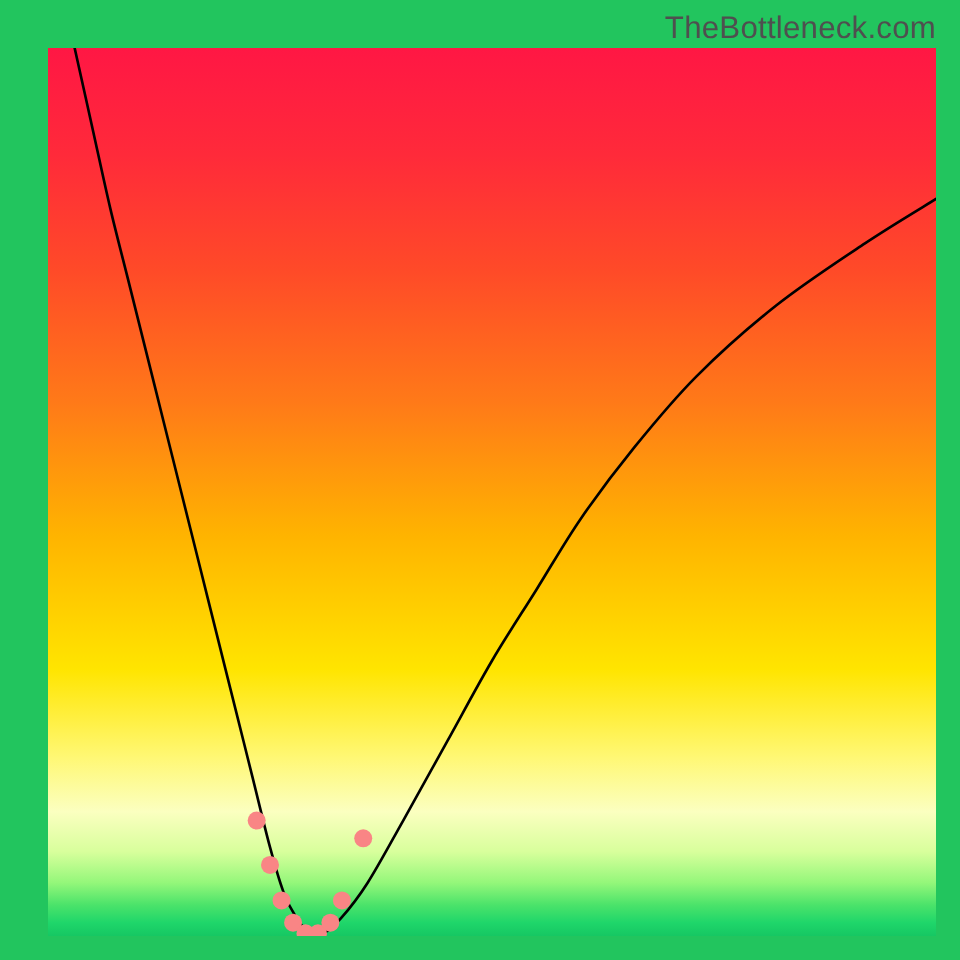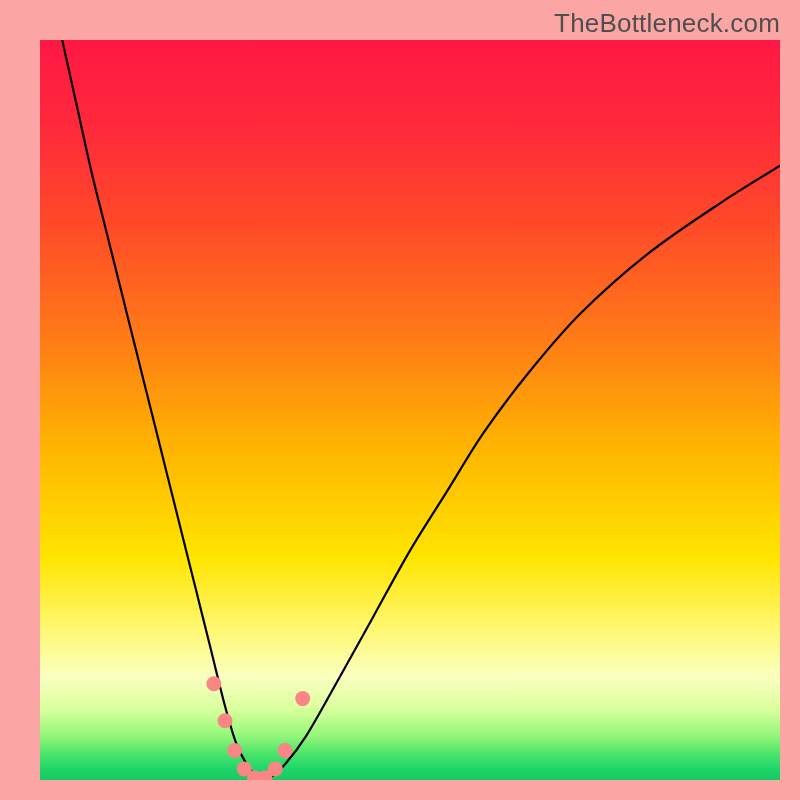--- a/index.html
+++ b/index.html
@@ -8,21 +8,21 @@
     width: 800px;
     height: 800px;
     background: #000;
     overflow: hidden;
     font-family: Arial, Helvetica, sans-serif;
   }
   .frame {
     position: absolute;
     left: 0; top: 0;
     width: 800px; height: 800px;
-    background: #fca5a5;
+    background: #22c55e;
   }
   .plot {
     position: absolute;
     left: 40px;
     top: 40px;
     width: 740px;
     height: 740px;
     overflow: hidden;
   }
   .gradient {

